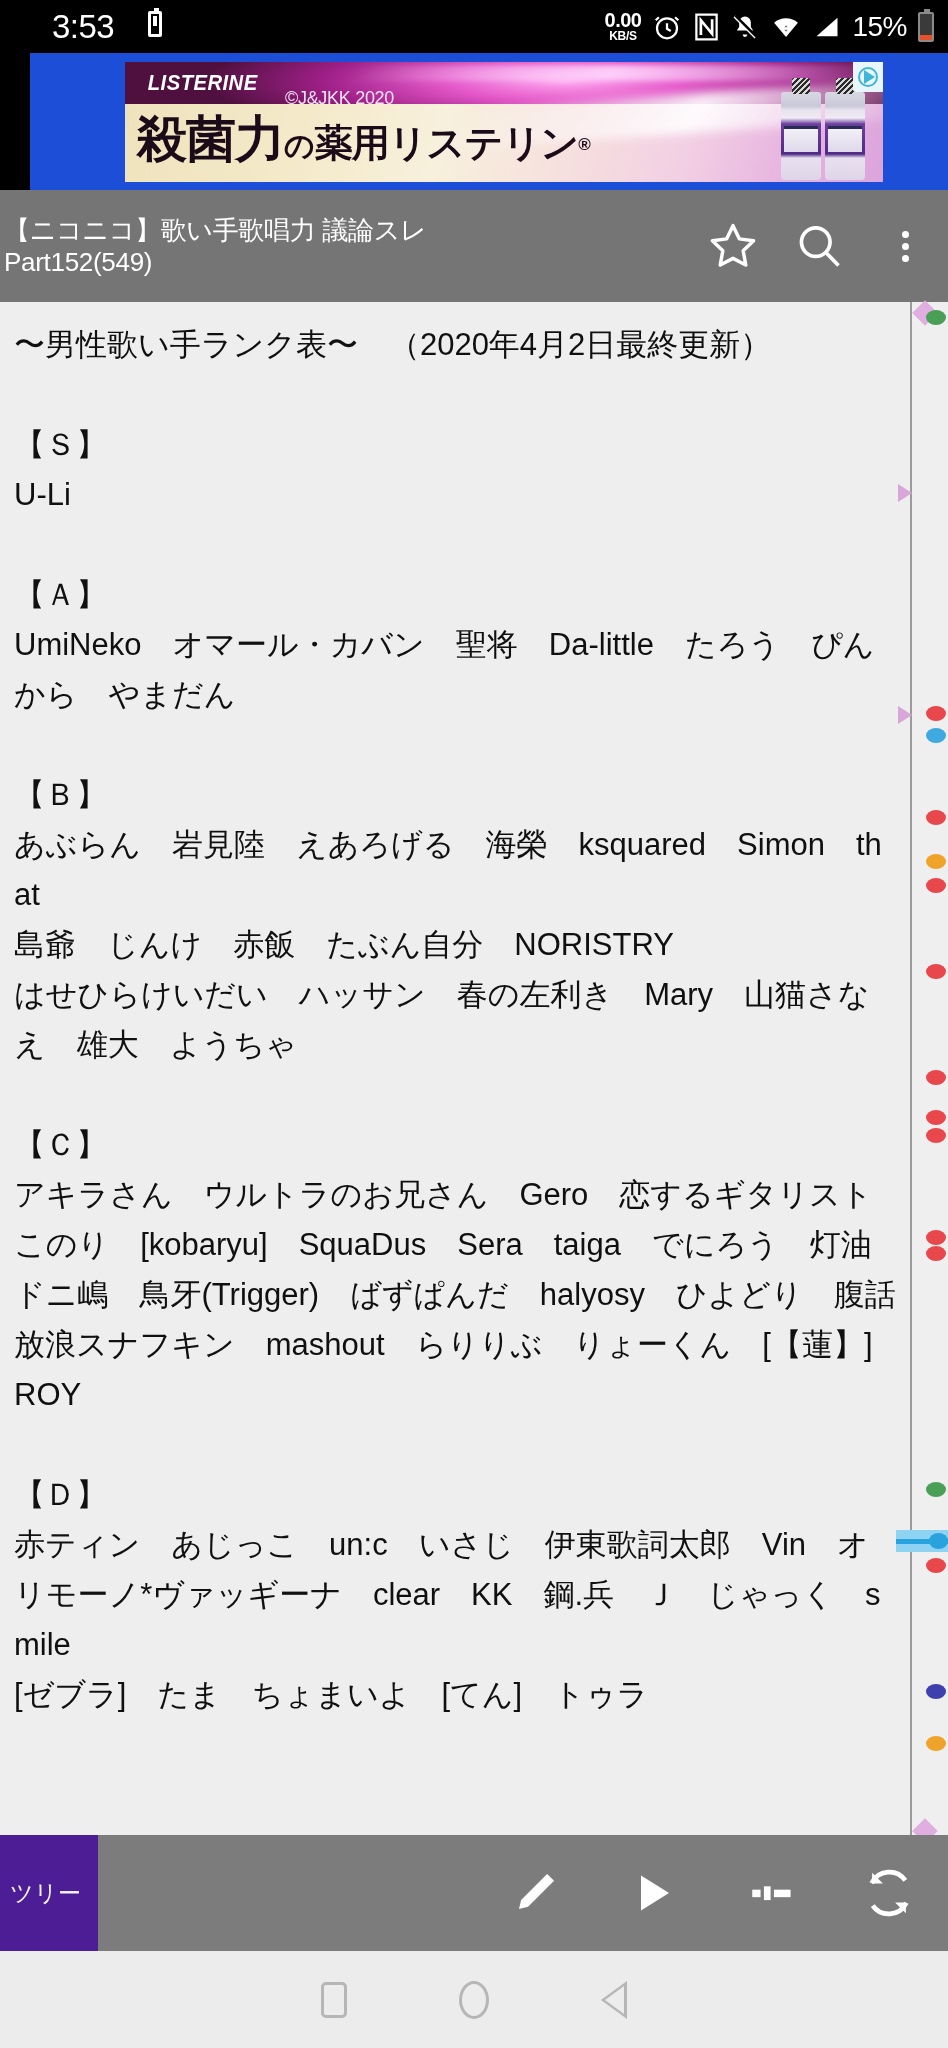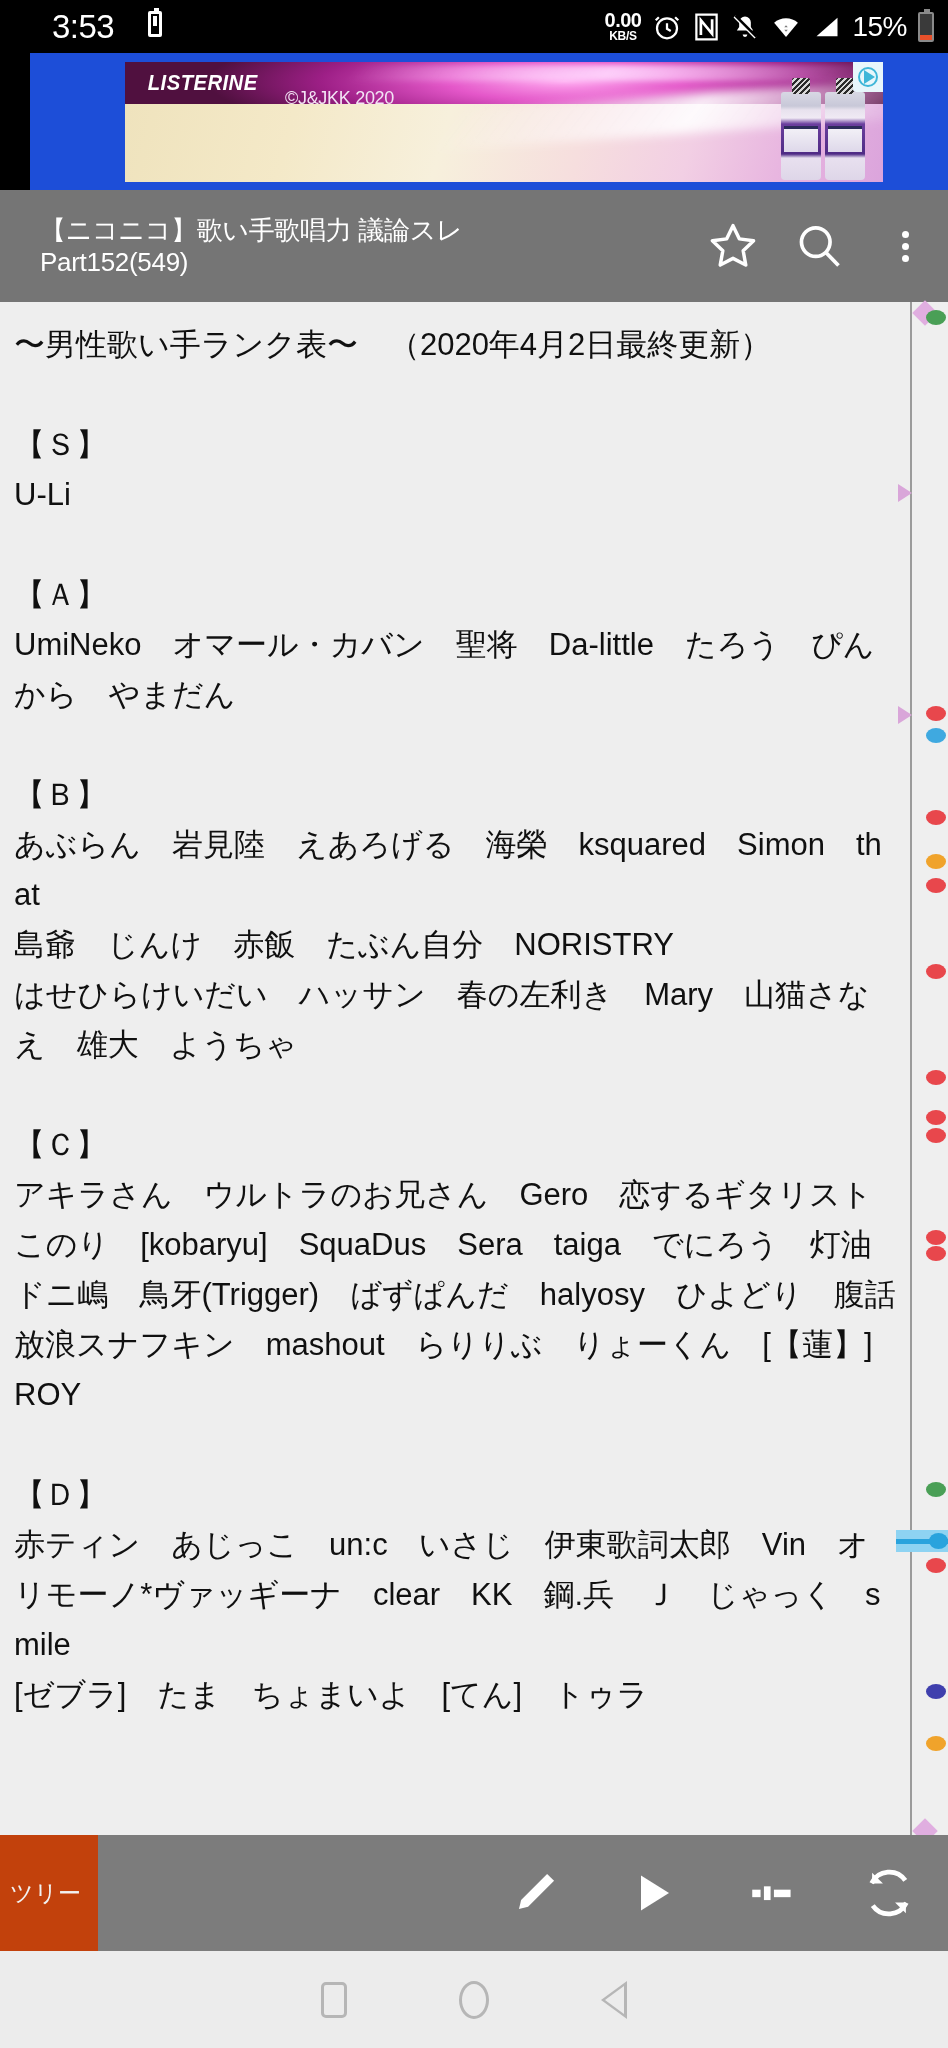--- a/index.html
+++ b/index.html
@@ -140,21 +140,21 @@
     position: absolute; left: 5px; top: 5px; width: 20px; height: 20px;
     border: 2px solid #3fb6d8; border-radius: 50%;
   }
 
   
   #appbar {
     position: absolute; left: 0; top: 190px; width: 948px; height: 112px;
     background: #757575; display: flex; align-items: center;
   }
   #appbar-title {
-    flex: 1; padding-left: 40px; color: #fff;
+    flex: 1; padding-left: 4px; color: #fff;
     font-size: 26px; line-height: 32px; letter-spacing: -0.3px;
   }
   #appbar-title .t2 { display: block; }
   .appbar-btn {
     width: 86px; height: 112px; display: flex; align-items: center; justify-content: center;
   }
   .dots span {
     display: block; width: 7px; height: 7px; background: #fff; border-radius: 50%; margin: 5px 0;
   }
 
@@ -196,21 +196,21 @@
 
   
   #toolbar {
     position: absolute; left: 0; top: 1835px; width: 948px; height: 116px;
     background: #7c7c7c; display: flex; align-items: center;
   }
   .tb-tab {
     height: 116px; display: flex; align-items: center; justify-content: center;
     color: #f2f2f2; font-size: 23px; letter-spacing: 0.5px; padding: 0 16px;
   }
-  .tb-tab.active { background: #c2410c; padding-left: 10px; }
+  .tb-tab.active { background: #4c1d95; padding-left: 10px; }
   .tb-spacer { flex: 1; }
   .tb-btn { width: 118px; height: 116px; display: flex; align-items: center; justify-content: center; }
 
   
   #navbar {
     position: absolute; left: 0; top: 1951px; width: 948px; height: 97px;
     background: #ececec; display: flex; align-items: center; justify-content: center; gap: 112px;
   }
   .nav-sq { width: 26px; height: 36px; border: 3px solid #b6b6b6; border-radius: 5px; }
   .nav-ci { width: 30px; height: 38px; border: 3px solid #b6b6b6; border-radius: 50%; }
@@ -261,20 +261,23 @@
         </div>
     </div>
   </div>
 
   <div id="ad">
     <div id="ad-inner">
       <div id="ad-top"></div>
       <div id="ad-bottom"></div>
       <div id="ad-brand">LISTERINE</div>
       <div id="ad-copy">©J&amp;JKK 2020</div>
+      <div id="ad-headline">
+        <span class="big">殺菌力</span><span class="mid">の</span><span class="med">薬用リステリン</span><span class="reg">®</span>
+      </div>
       <div class="bottle" id="bottle1">
           <div class="label"></div>
         </div>
       <div class="bottle" id="bottle2">
           <div class="label"></div>
         </div>
       <div id="ad-badge">
         <div class="ring"></div>
           <div class="tri"></div>
       </div>

